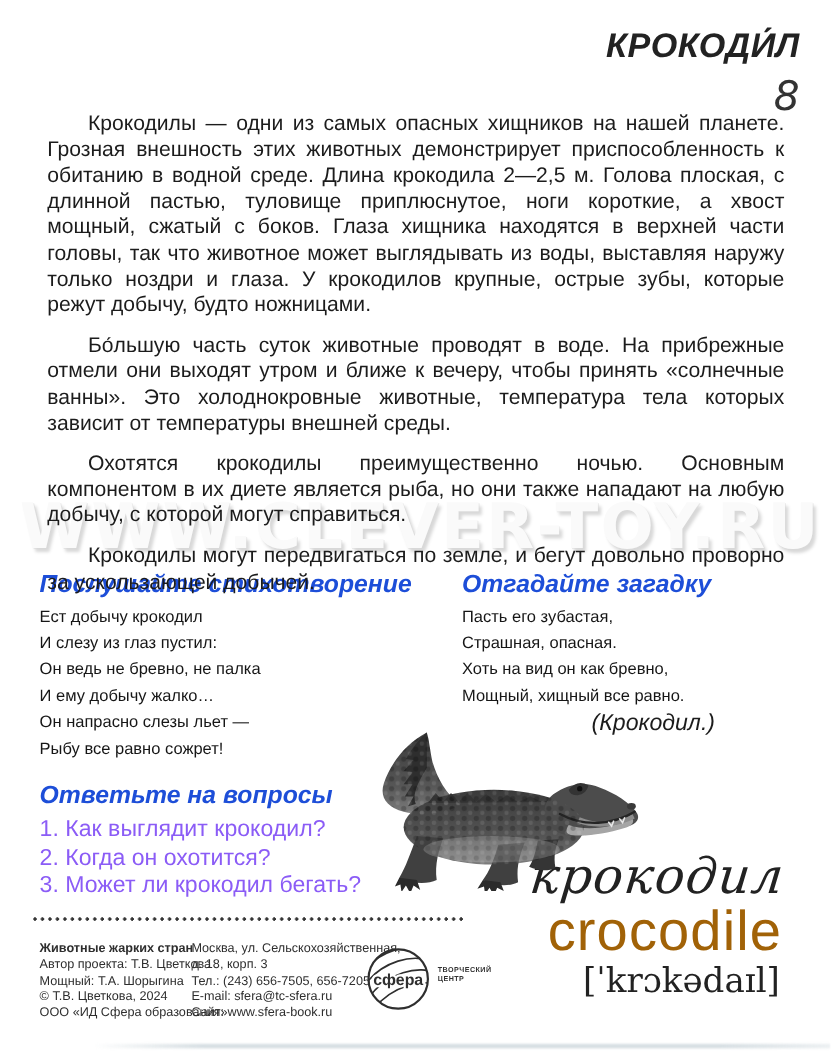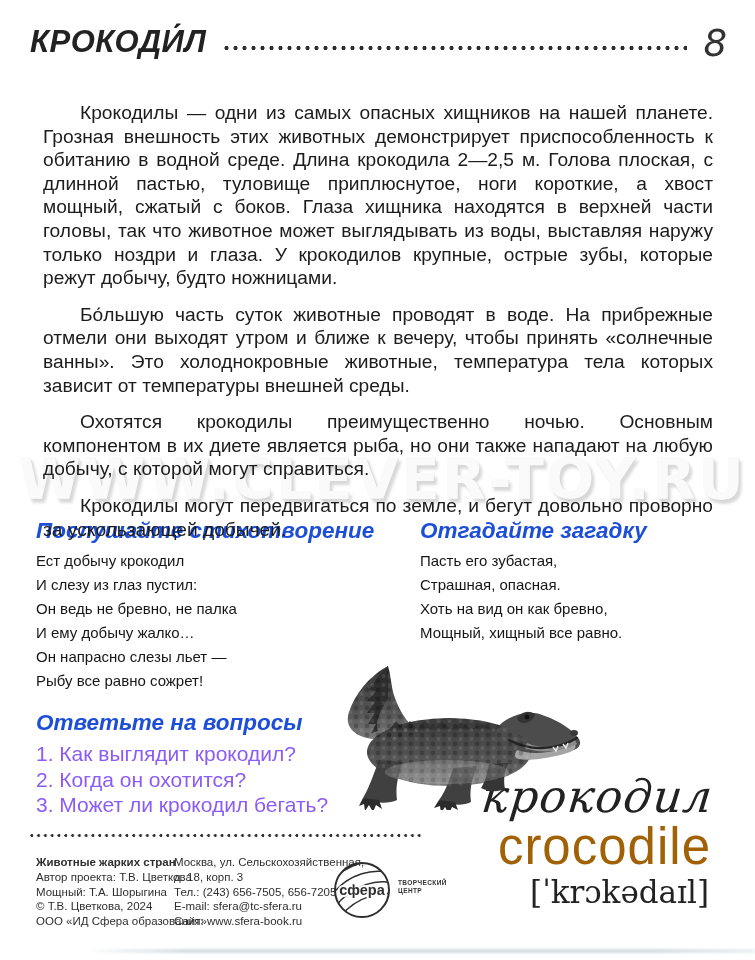--- a/index.html
+++ b/index.html
@@ -3,21 +3,21 @@
 <meta charset="utf-8">
 <style>
   html,body{margin:0;padding:0;}
   body{
     width:755px;height:960px;position:relative;overflow:hidden;
     background:#ffffff;
     font-family:"Liberation Sans", sans-serif;
     color:#1c1c1c;
   }
   
-  .header{position:absolute;left:30px;right:28px;top:24px;display:flex;align-items:flex-end;}
+  .header{position:absolute;left:30px;right:28px;top:24px;display:flex;align-items:flex-end;flex-direction:column;}
   .title{font-style:italic;font-weight:700;font-size:31px;letter-spacing:.5px;color:#222;white-space:nowrap;}
   .leader{flex:1;height:6px;margin:0 16px 9px 18px;
     background:radial-gradient(circle at 2.5px 3px,#2e2e2e 1.8px,transparent 2.3px);
     background-size:9px 6px;background-repeat:repeat-x;}
   .page-num{font-family:"DejaVu Sans",sans-serif;font-style:italic;font-weight:400;font-size:37px;color:#333;line-height:1;margin-bottom:-2px;}
   
   .article{position:absolute;left:30px;width:696px;top:88px;z-index:2;
     font-size:19.2px;line-height:23.6px;text-align:justify;}
   .article p{margin:13px;text-indent:37px;}
   
@@ -82,20 +82,21 @@
   <div class="line">Он напрасно слезы льет —</div>
   <div class="line">Рыбу все равно сожрет!</div>
 </div>
 
 <div class="riddle">
   <div class="section-heading">Отгадайте загадку</div>
   <div class="line">Пасть его зубастая,</div>
   <div class="line">Страшная, опасная.</div>
   <div class="line">Хоть на вид он как бревно,</div>
   <div class="line">Мощный, хищный все равно.</div>
+  <div class="answer">(Крокодил.)</div>
 </div>
 
 <div class="questions">
   <div class="section-heading">Ответьте на вопросы</div>
   <div class="line">1. Как выглядит крокодил?</div>
   <div class="line">2. Когда он охотится?</div>
   <div class="line">3. Может ли крокодил бегать?</div>
 </div>
 
 <div class="croc-wrap">

